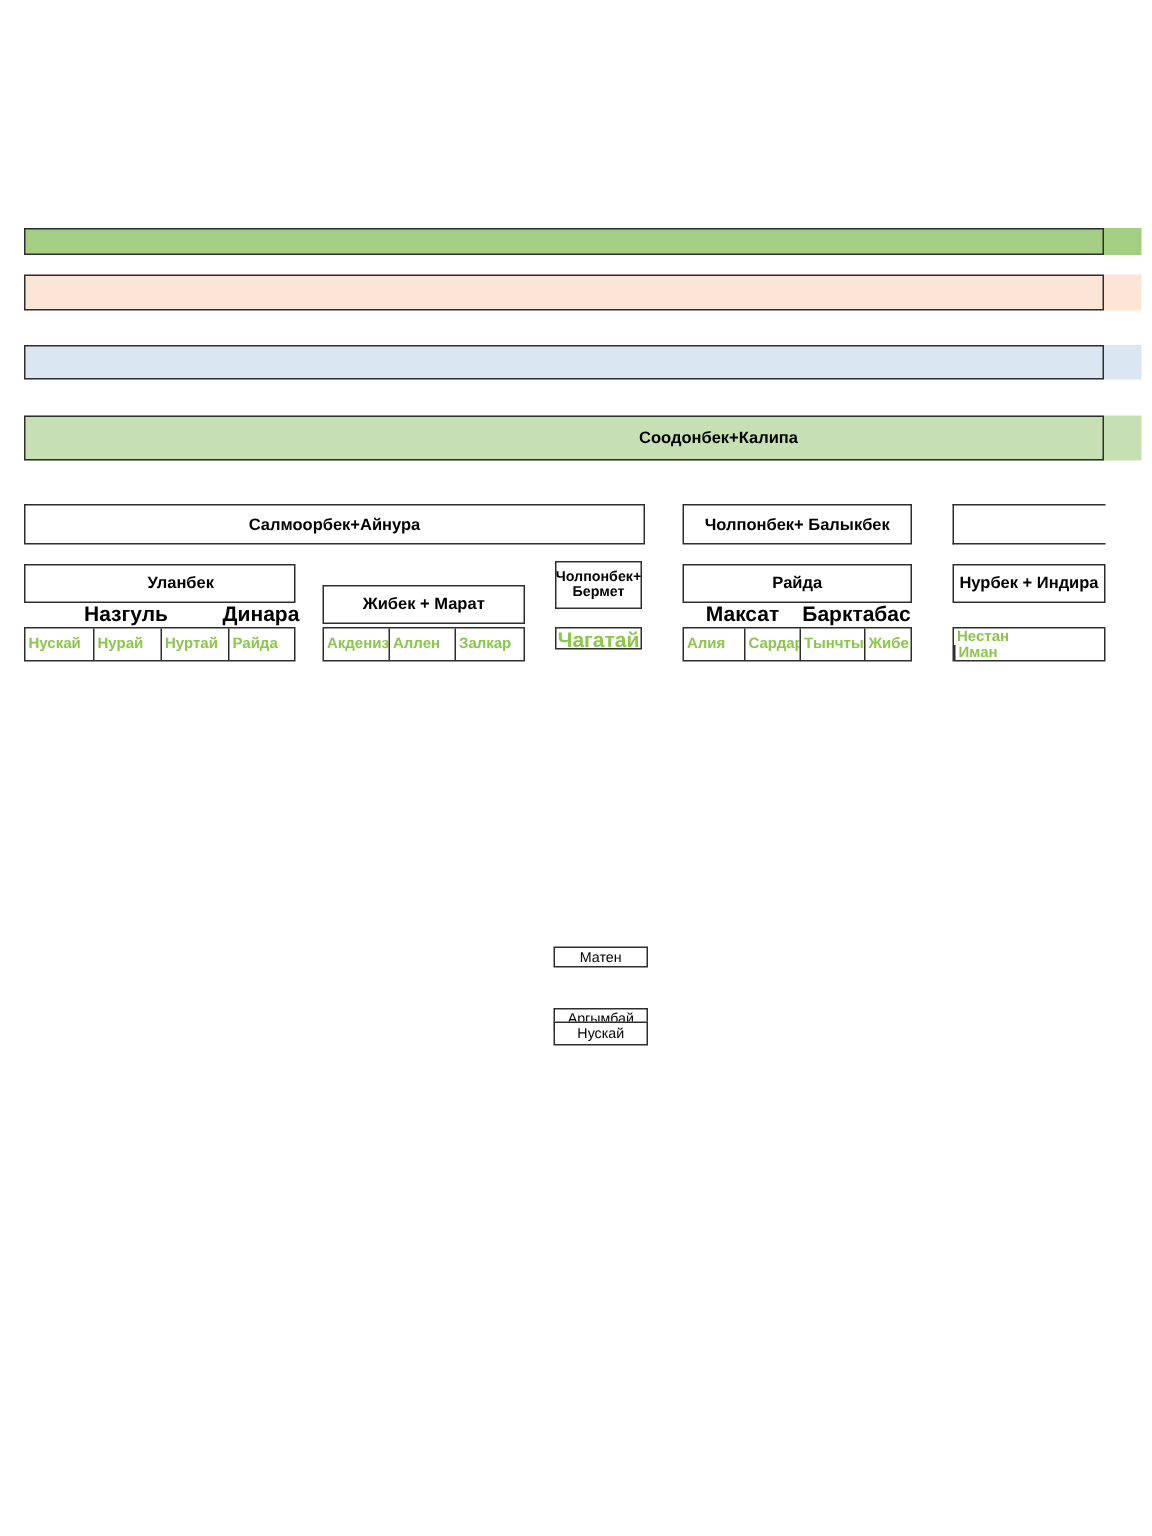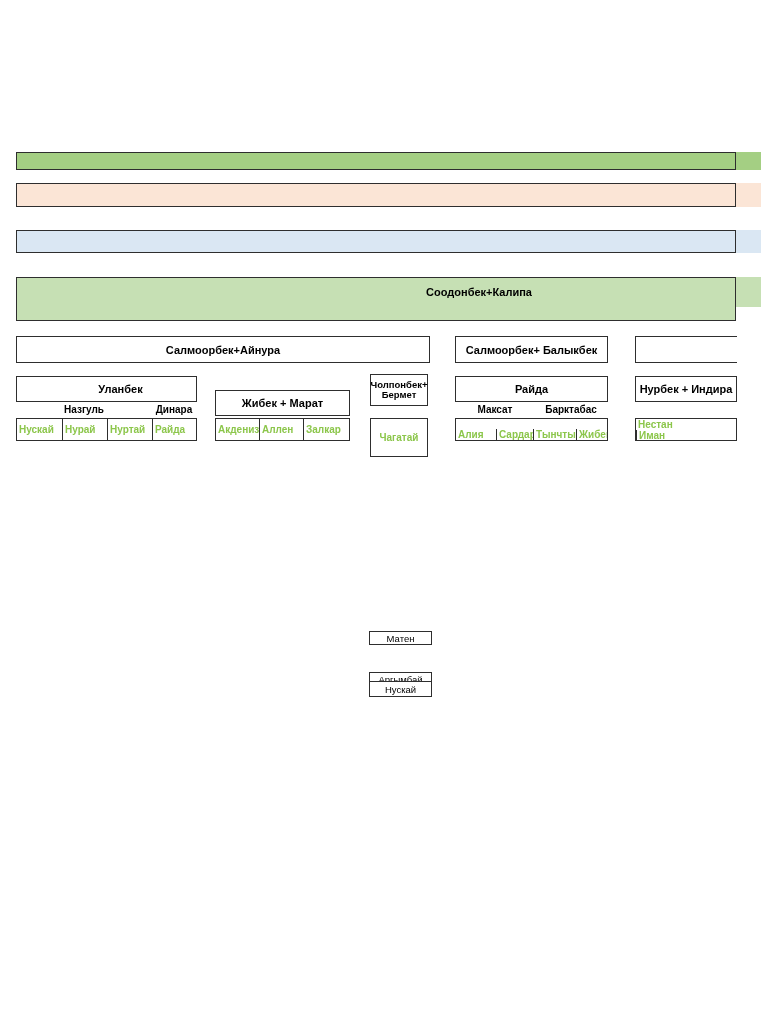--- a/index.html
+++ b/index.html
@@ -10,21 +10,21 @@
     position:relative;
     overflow:hidden;
     color:#1a1a1a;
   }
   .abs{position:absolute;box-sizing:border-box;}
   
   .bar{left:16px;width:720px;border:1.5px solid #2e2e2e;}
   .bar1{top:152px;height:18px;background:#a4cf83;}
   .bar2{top:183px;height:24px;background:#fbe5d6;}
   .bar3{top:230px;height:23px;background:#dae7f3;}
-  .bar4{top:277px;height:44px;background:#c6e0b4;}
+  .bar4{top:277px;height:30px;background:#c6e0b4;}
   .bar-ext{left:736px;width:25px;border:none;}
   .ext1{top:152px;height:18px;background:#a4cf83;}
   .ext2{top:183px;height:24px;background:#fbe5d6;}
   .ext3{top:230px;height:23px;background:#dae7f3;}
   .ext4{top:277px;height:30px;background:#c6e0b4;}
   .bar-label{
     position:absolute;left:0;top:0;width:924px;height:27px;
     display:flex;align-items:center;justify-content:center;
     font-weight:bold;font-size:11px;color:#000;
   }
@@ -37,50 +37,50 @@
   .b-salmoorbek{left:16px;top:336px;width:414px;height:27px;}
   .b-baktygul{left:455px;top:336px;width:153px;height:27px;}
   .b-empty{left:635px;top:336px;width:102px;height:27px;border-right:none;}
   .b-ulanbek{left:16px;top:376px;width:181px;height:26px;padding-left:28px;}
   .b-zhibek{left:215px;top:376px;width:135px;height:26px;margin-top:14px;}
   .b-cholponbek{left:370px;top:374px;width:58px;height:29px;font-size:9.5px;line-height:1.1;padding:15px;}
   .b-kymbat{left:455px;top:376px;width:153px;height:26px;}
   .b-nurbek{left:635px;top:376px;width:102px;height:26px;}
   
   .mlabel{
-    font-weight:bold;font-size:10px;text-align:center;color:#000;
+    font-weight:bold;font-size:14px;text-align:center;color:#000;
     top:403px;height:13px;line-height:13px;width:80px;
   }
   .m-nazgul{left:44px;}
   .m-dinara{left:134px;}
   .m-maksat{left:455px;}
   .m-barktabas{left:531px;}
   
   .cells{
     display:flex;border:1.6px solid #2e2e2e;background:#fff;
     top:418px;height:23px;
   }
   .cell{
     box-sizing:border-box;border-left:1.6px solid #2e2e2e;
     display:flex;align-items:center;
     padding:0 2px;overflow:hidden;white-space:nowrap;
     font-weight:bold;font-size:10px;color:#8cc64b;
   }
   .cell:first-child{border-left:none;}
   .cells-ulanbek{left:16px;width:181px;}
   .cells-zhibek{left:215px;width:135px;}
-  .cells-kymbat{left:455px;width:153px;align-items:flex-end;}
+  .cells-kymbat{left:455px;width:153px;}
   .cells-nurbek{left:635px;width:102px;flex-direction:column;}
   .cw45{width:45px;}.cw44{width:44px;}.cwfill{flex:1;}
   .cw40{width:40px;}.cw37{width:37px;}.cw43{width:43px;}.cw54{width:54px;}
   .cell-chagatai{
-    left:370px;top:418px;width:58px;height:39px;
+    left:370px;top:418px;width:58px;height:15px;
     border:1.6px solid #2e2e2e;background:#fff;
     display:flex;align-items:center;justify-content:center;
-    font-weight:bold;font-size:10px;color:#8cc64b;
+    font-weight:bold;font-size:14px;color:#8cc64b;
   }
   
   .sbox{
     left:369px;width:63px;border:1.5px solid #2e2e2e;background:#fff;
     display:flex;align-items:center;justify-content:center;
     font-size:9.5px;color:#000;
   }
   .s1{top:631px;height:14px;}
   .s2{top:672px;height:15px;}
   .s3{top:681px;height:16px;}
@@ -96,21 +96,21 @@
 
 <div class="abs bar bar3"></div>
 <div class="abs bar-ext ext3"></div>
 
 <div class="abs bar bar4">
   <span class="bar-label">Соодонбек+Калипа</span>
 </div>
 <div class="abs bar-ext ext4"></div>
 
 <div class="abs box b-salmoorbek">Салмоорбек+Айнура</div>
-<div class="abs box b-baktygul">Салмоорбек+ Балыкбек</div>
+<div class="abs box b-baktygul">Чолпонбек+ Балыкбек</div>
 <div class="abs box b-empty"></div>
 
 <div class="abs box b-ulanbek">Уланбек</div>
 <div class="abs box b-zhibek">Жибек + Марат</div>
 <div class="abs box b-cholponbek">Чолпонбек+ Бермет</div>
 <div class="abs box b-kymbat">Райда</div>
 <div class="abs box b-nurbek">Нурбек + Индира</div>
 
 <div class="abs mlabel m-nazgul">Назгуль</div>
 <div class="abs mlabel m-dinara">Динара</div>

